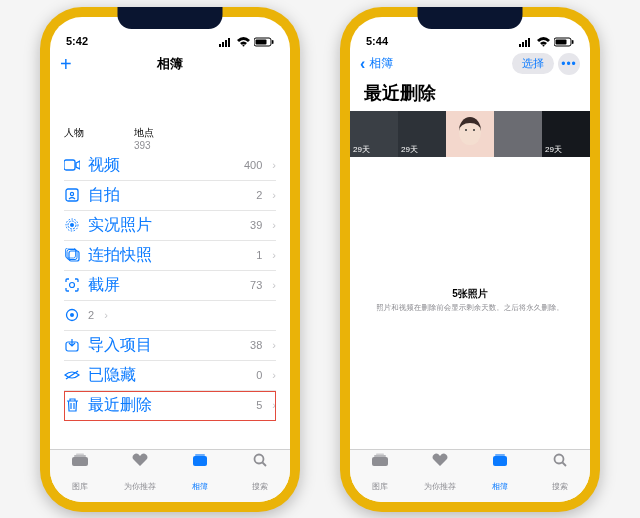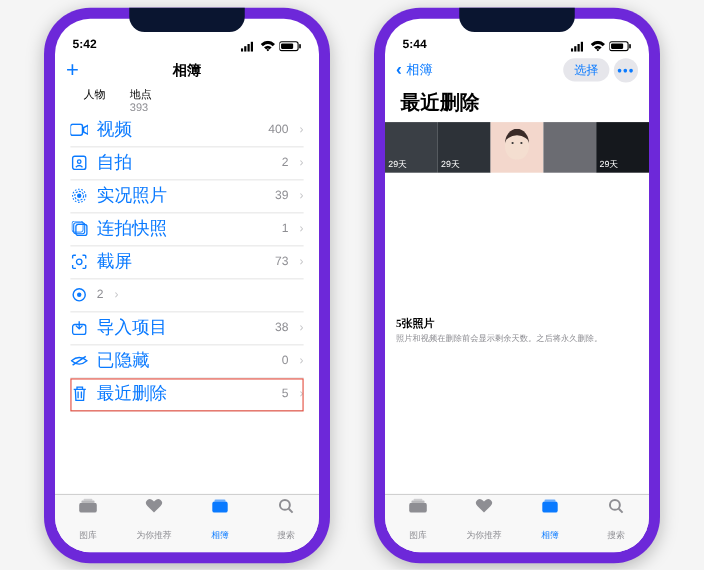--- a/index.html
+++ b/index.html
@@ -9,21 +9,21 @@
     width: 640px;
     height: 518px;
     display: flex;
     justify-content: center;
     align-items: center;
     gap: 40px;
   }
   .phone {
     width: 260px;
     height: 505px;
-    background: #6d28d9;
+    background: #eab308;
     border-radius: 42px;
     padding: 10px;
     box-sizing: border-box;
     position: relative;
     box-shadow: 0 4px 16px rgba(0,0,0,.25);
   }
   .screen {
     width: 100%;
     height: 100%;
     background: #fff;
@@ -66,23 +66,24 @@
     position:absolute;
     left:0; right:0;
     text-align:center;
     font-size: 13px;
     font-weight: 600;
   }
   .nav-left, .nav-right { display:flex; align-items:center; gap:4px; color:#0a7aff; font-size:12px; z-index:2;}
   .plus { font-size: 20px; font-weight:300; line-height:1; }
   .subhead {
     display:flex;
-    gap:22px;
-    padding: 0 26px;
+    gap:50px;
+    padding: 0 14px;
     font-size:10px;
+    margin-top:47px;
   }
   .sub-col { display:flex; flex-direction:column; align-items:flex-start;}
   .sub-col .count { color:#8e8e93; }
   .section-title {
     font-size: 14px;
     font-weight: 700;
     padding: 10px 14px 4px;
   }
   .list { padding: 0 14px; }
   .row {
@@ -174,22 +175,22 @@
     content:"";
     position:absolute;
     width:2px; height:2px;
     background:#333;
     border-radius:50%;
     top:6px;
   }
   .face::before{left:6px;} .face::after{right:6px;}
   .footer-note {
     margin-top:auto;
+    text-align:center;
     padding: 0 10px 6px;
-    font-family: Liberation Serif, serif;
   }
   .footer-note .ftitle { font-size:10px; font-weight:600; }
   .footer-note .fsub { font-size:7.5px; color:#8e8e93; margin-top:2px;}
   svg { display:block; }
 </style>
 </head>
 <body>
 
 <div class="phone">
   <div class="notch"></div>

